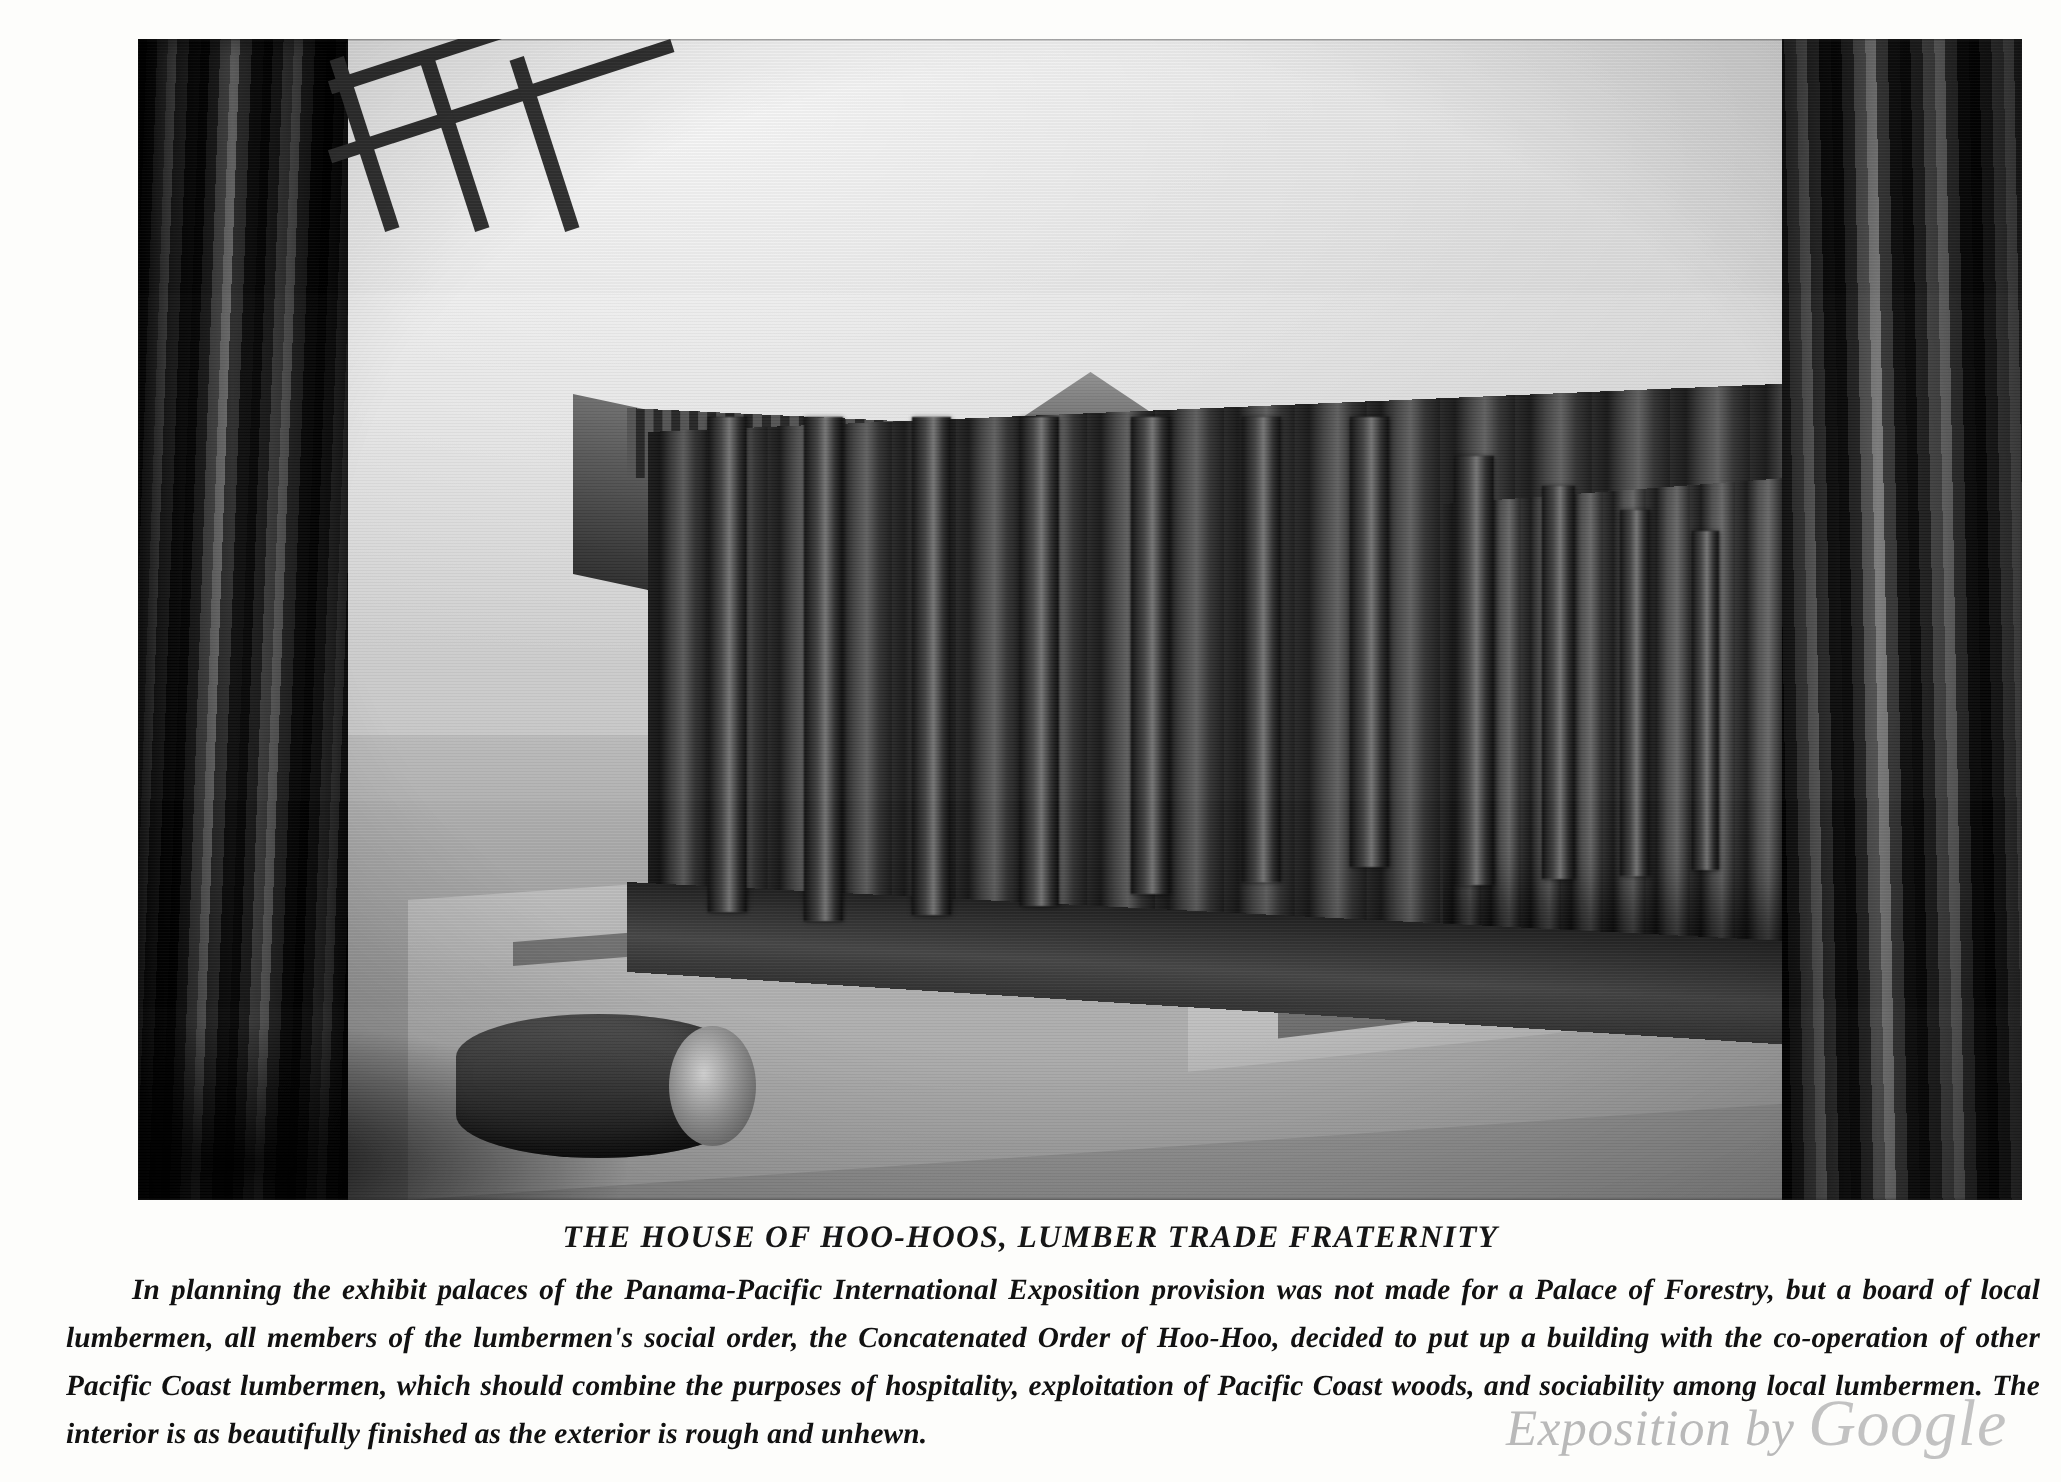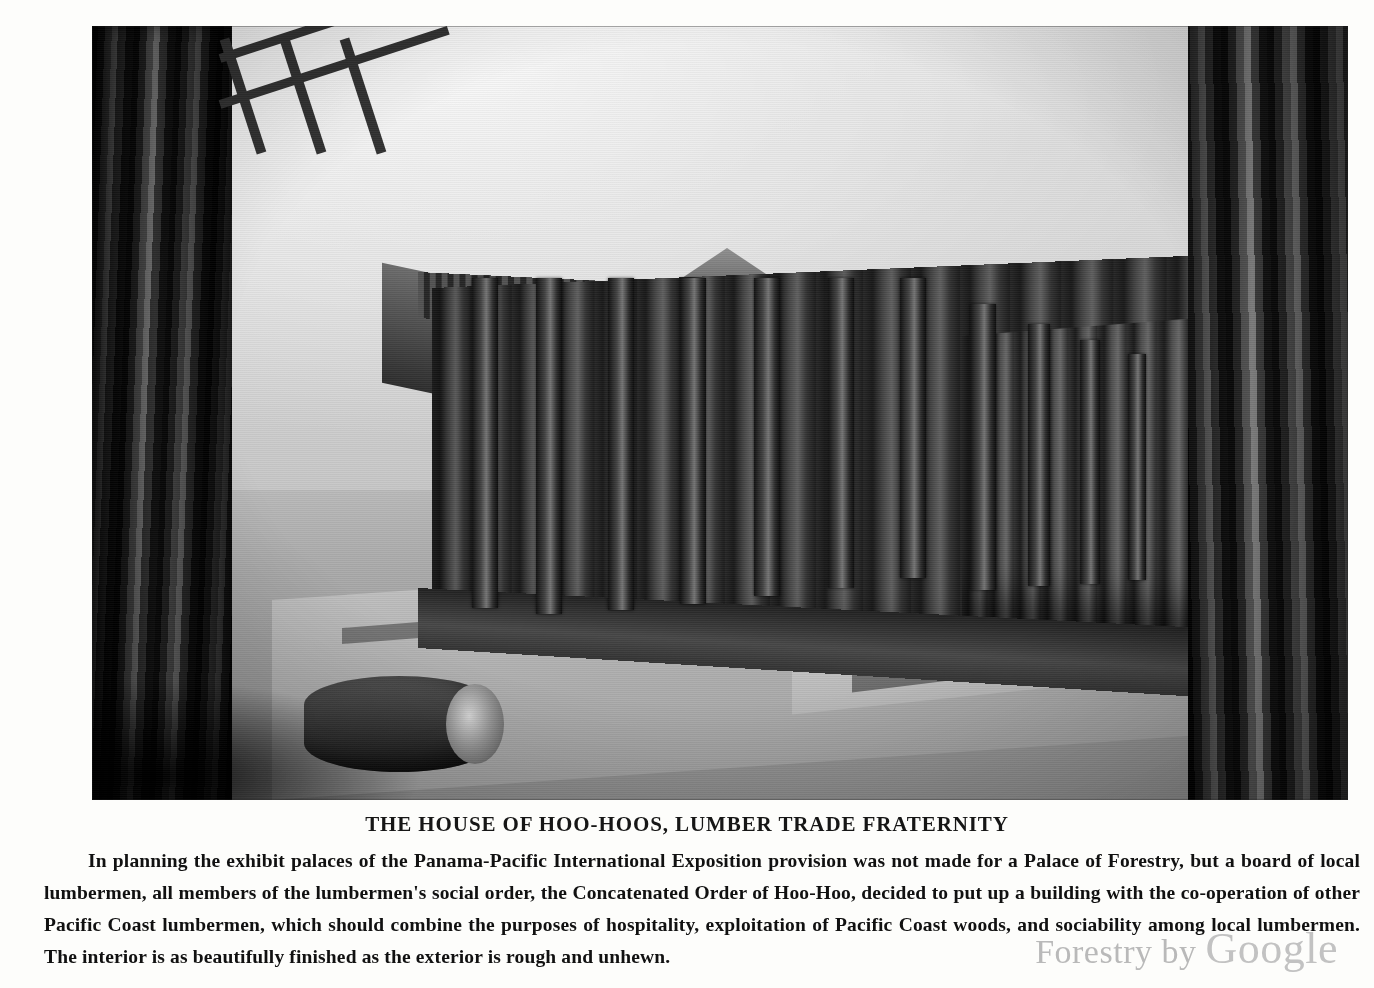--- a/index.html
+++ b/index.html
@@ -12,20 +12,21 @@
     height: 988px;
     position: relative;
     font-family: "Liberation Serif", serif;
     overflow: hidden;
   }
 
   .page {
     position: absolute;
     inset: 0;
     background: #fdfdfb;
+    font-style: italic;
   }
 
   
   .plate {
     position: absolute;
     left: 92px;
     top: 26px;
     width: 1256px;
     height: 774px;
     background: #8e8e8e;
@@ -354,15 +355,15 @@
 
     <div class="grain"></div>
     <div class="vignette"></div>
     <div class="plate-border"></div>
   </div>
 
   <div class="caption">THE HOUSE OF HOO-HOOS, LUMBER TRADE FRATERNITY</div>
 
   <div class="body-text"><span class="indent"></span><span>In planning the exhibit palaces of the Panama-Pacific International Exposition provision was not made for a Palace of Forestry, but a board of local lumbermen, all members of the lumbermen's social order, the Concatenated Order of Hoo-Hoo, decided to put up a building with the co-operation of other Pacific Coast lumbermen, which should combine the purposes of hospitality, exploitation of Pacific Coast woods, and sociability among local lumbermen.  The interior is as beautifully finished as the exterior is rough and unhewn.</span></div>
 
-  <div class="watermark"><span>Forestry by </span><span class="g">Google</span></div>
+  <div class="watermark"><span>Exposition by </span><span class="g">Google</span></div>
 
 </div>
 
 </body></html>

